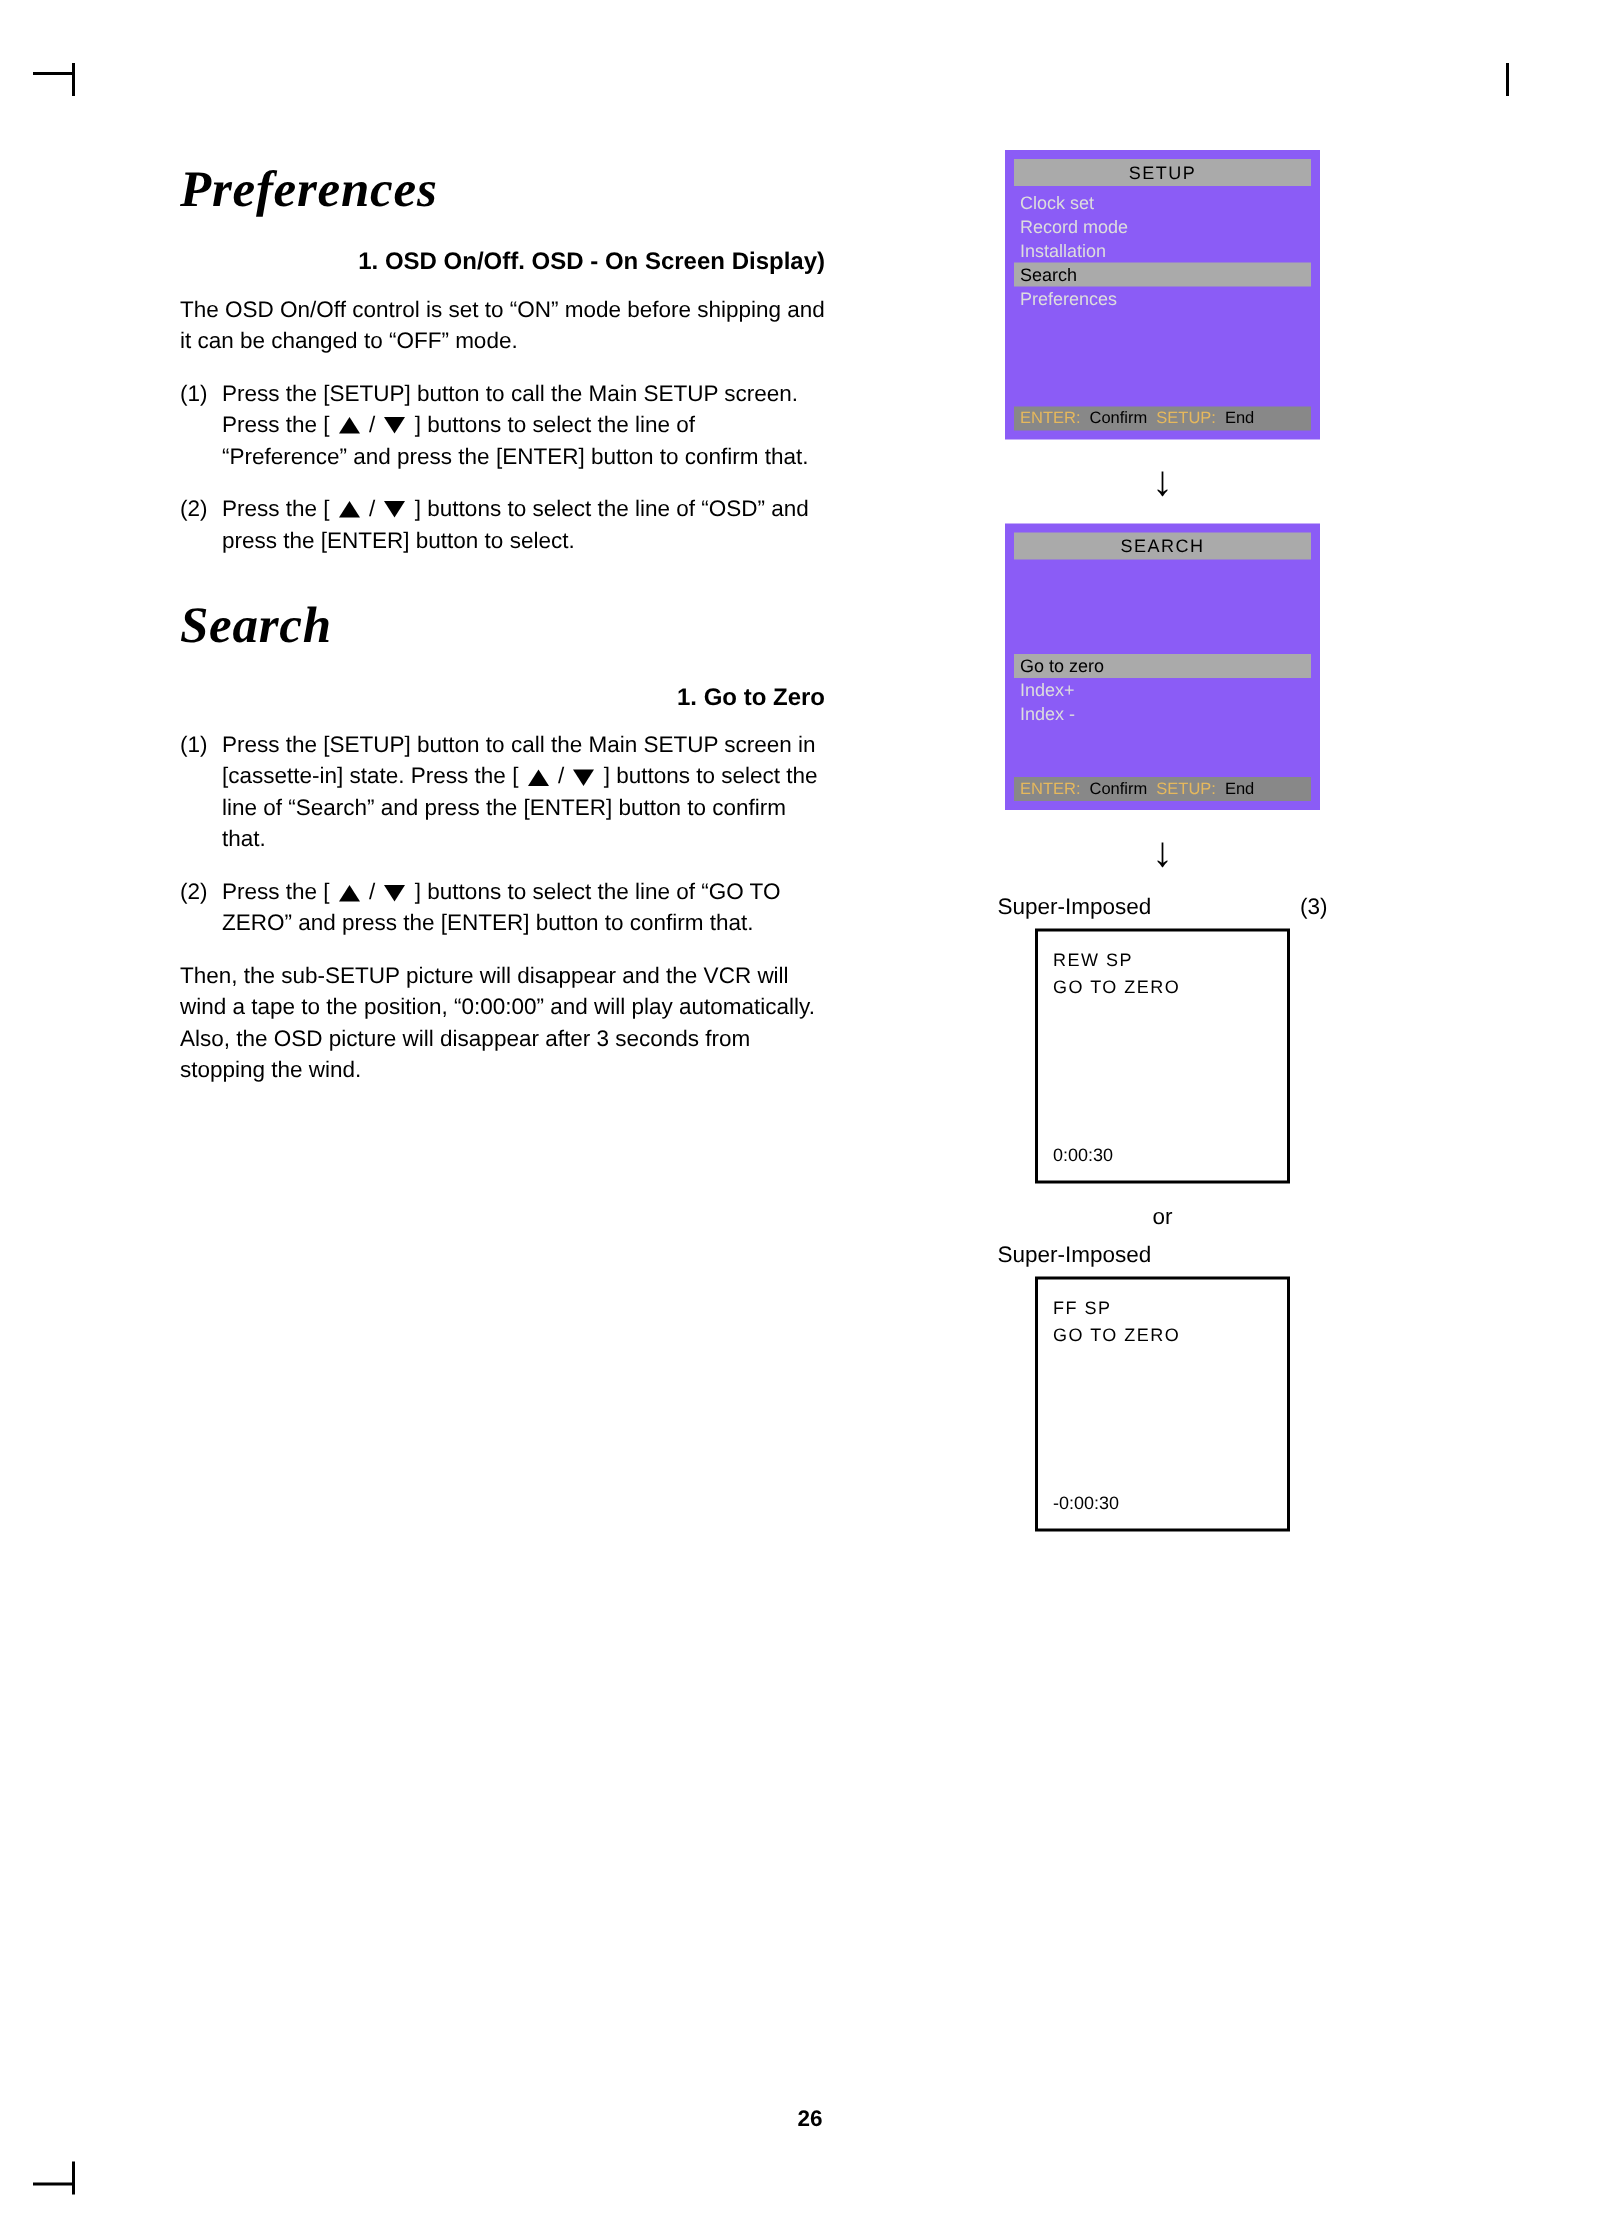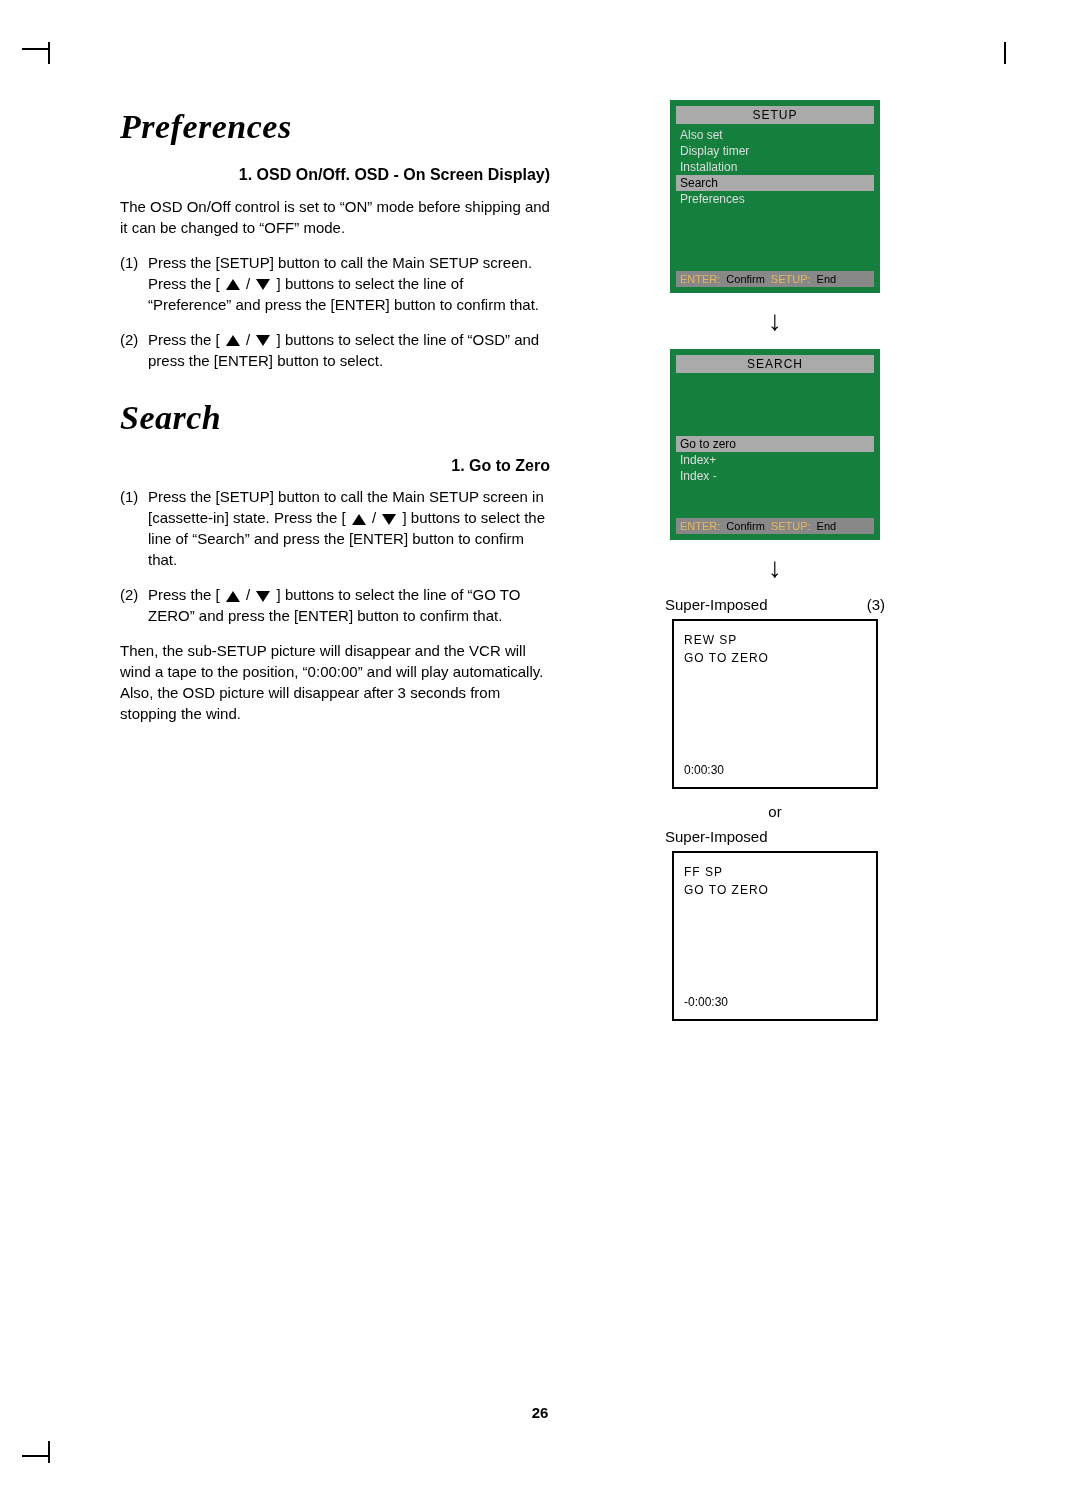--- a/index.html
+++ b/index.html
@@ -39,21 +39,21 @@
   .tri-up, .tri-down {
     display:inline-block; width:0; height:0; vertical-align:middle;
     border-left:7px solid transparent; border-right:7px solid transparent;
     margin: 0 2px;
   }
   .tri-up { border-bottom:11px solid #000; }
   .tri-down { border-top:11px solid #000; }
 
   
   .osd {
-    width:210px; background:#15803d; color:#fff; font-size:12px;
+    width:210px; background:#8b5cf6; color:#fff; font-size:12px;
     padding-bottom:6px; margin-bottom:8px;
     font-family: Arial, Helvetica, sans-serif;
   }
   .osd .title-bar {
     background:#aaa; color:#000; text-align:center;
     font-size:12px; padding:2px 0; letter-spacing:1px;
     margin:6px 6px 3px 6px;
   }
   .osd .item {
     padding:1px 10px; font-size:12px; color:#ddd;
@@ -69,21 +69,21 @@
   }
   .osd .footer .hl { color:#e6b85c; }
 
   .arrow-down {
     font-size:28px; line-height:1; margin:6px 0 14px 0; font-family: Arial;
   }
 
   .label-row { width:220px; display:flex; justify-content:space-between; font-size:15px; margin-bottom:6px;gap:12px; }
 
   .si-box {
-    width:206px; height:170px; border:2px solid #000; position:relative;
+    width:170px; height:170px; border:2px solid #000; position:relative;
     font-size:12px; margin-bottom:10px; background:#fff;
   }
   .si-box .line { position:absolute; left:10px; }
   .si-box .l1 { top:12px; letter-spacing:1px;}
   .si-box .l2 { top:30px; letter-spacing:1px;}
   .si-box .time { bottom:10px; }
 
   .or { font-size:15px; margin:4px 0 8px 0; }
 
   .page-num {
@@ -140,22 +140,22 @@
         </div>
       </div>
 
       <p class="para">Then, the sub-SETUP picture will disappear and the VCR will wind a tape to the position, “0:00:00” and will play automatically. Also, the OSD picture will disappear after 3 seconds from stopping the wind.</p>
     </div>
 
     <div class="col-right">
 
       <div class="osd">
         <div class="title-bar">SETUP</div>
-        <div class="item">Also set</div>
-        <div class="item">Display timer</div>
+        <div class="item">Clock set</div>
+        <div class="item">Record mode</div>
         <div class="item">Installation</div>
         <div class="item sel">Search</div>
         <div class="item">Preferences</div>
         <div class="spacer"></div>
         <div class="footer">
           <span class="hl">ENTER:</span>
           <span>Confirm</span>
           <span class="hl">SETUP:</span>
           <span>End</span>
         </div>

